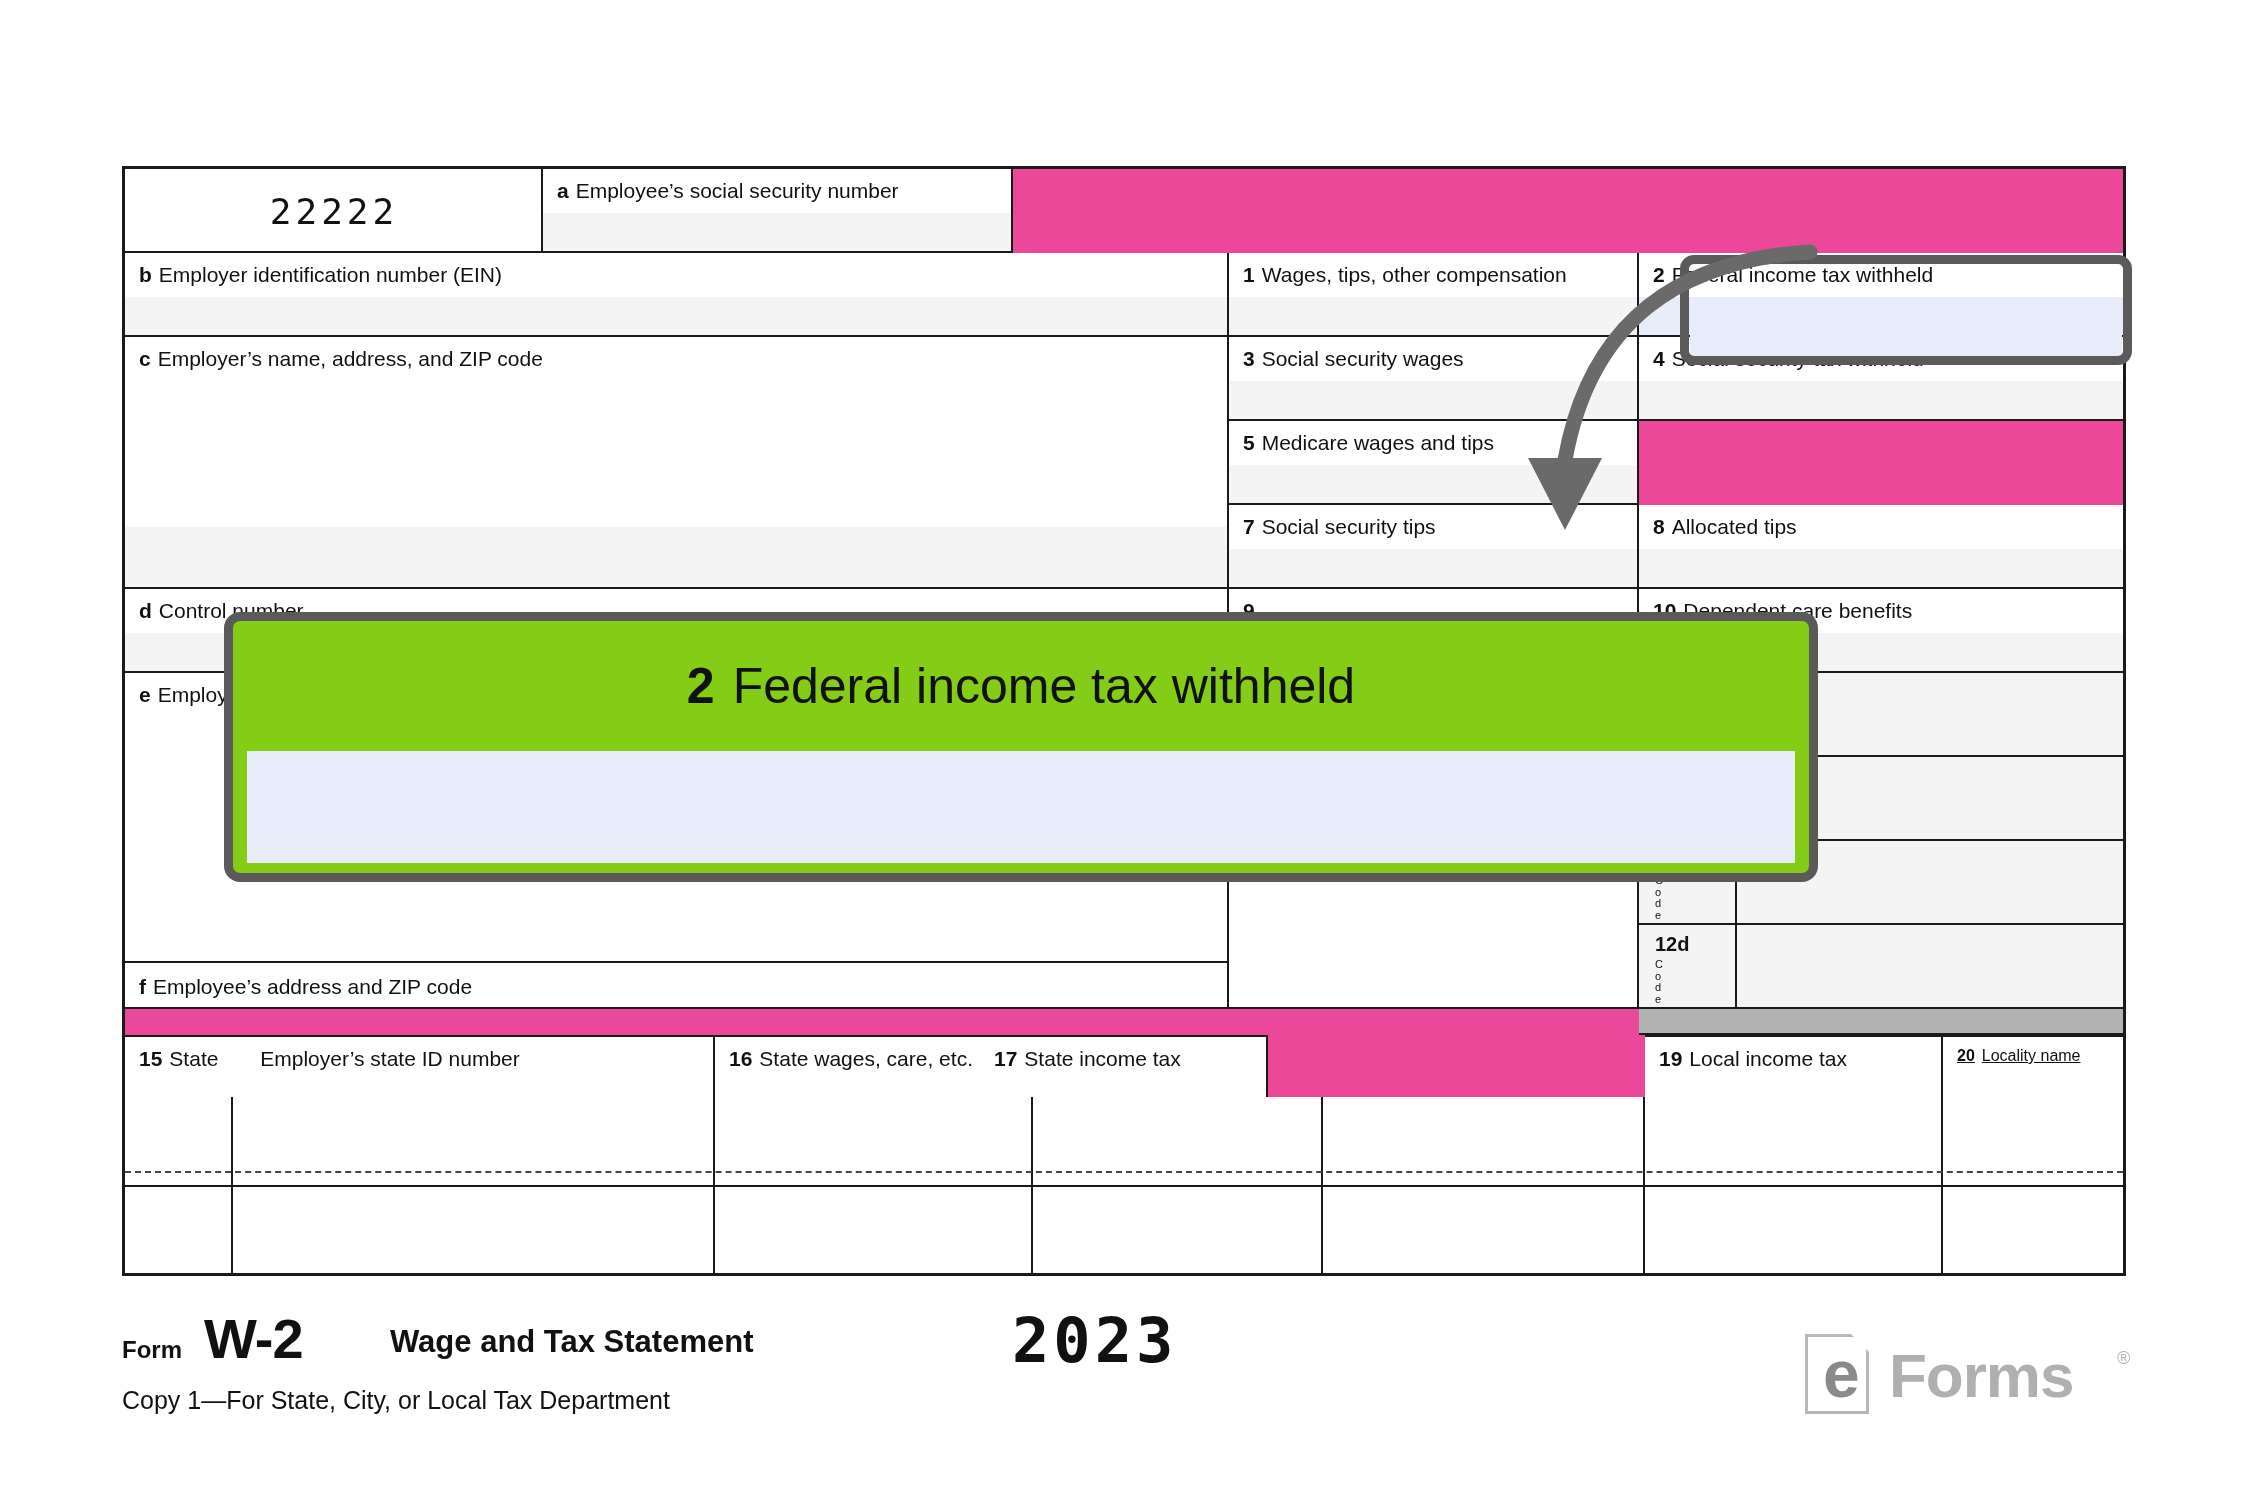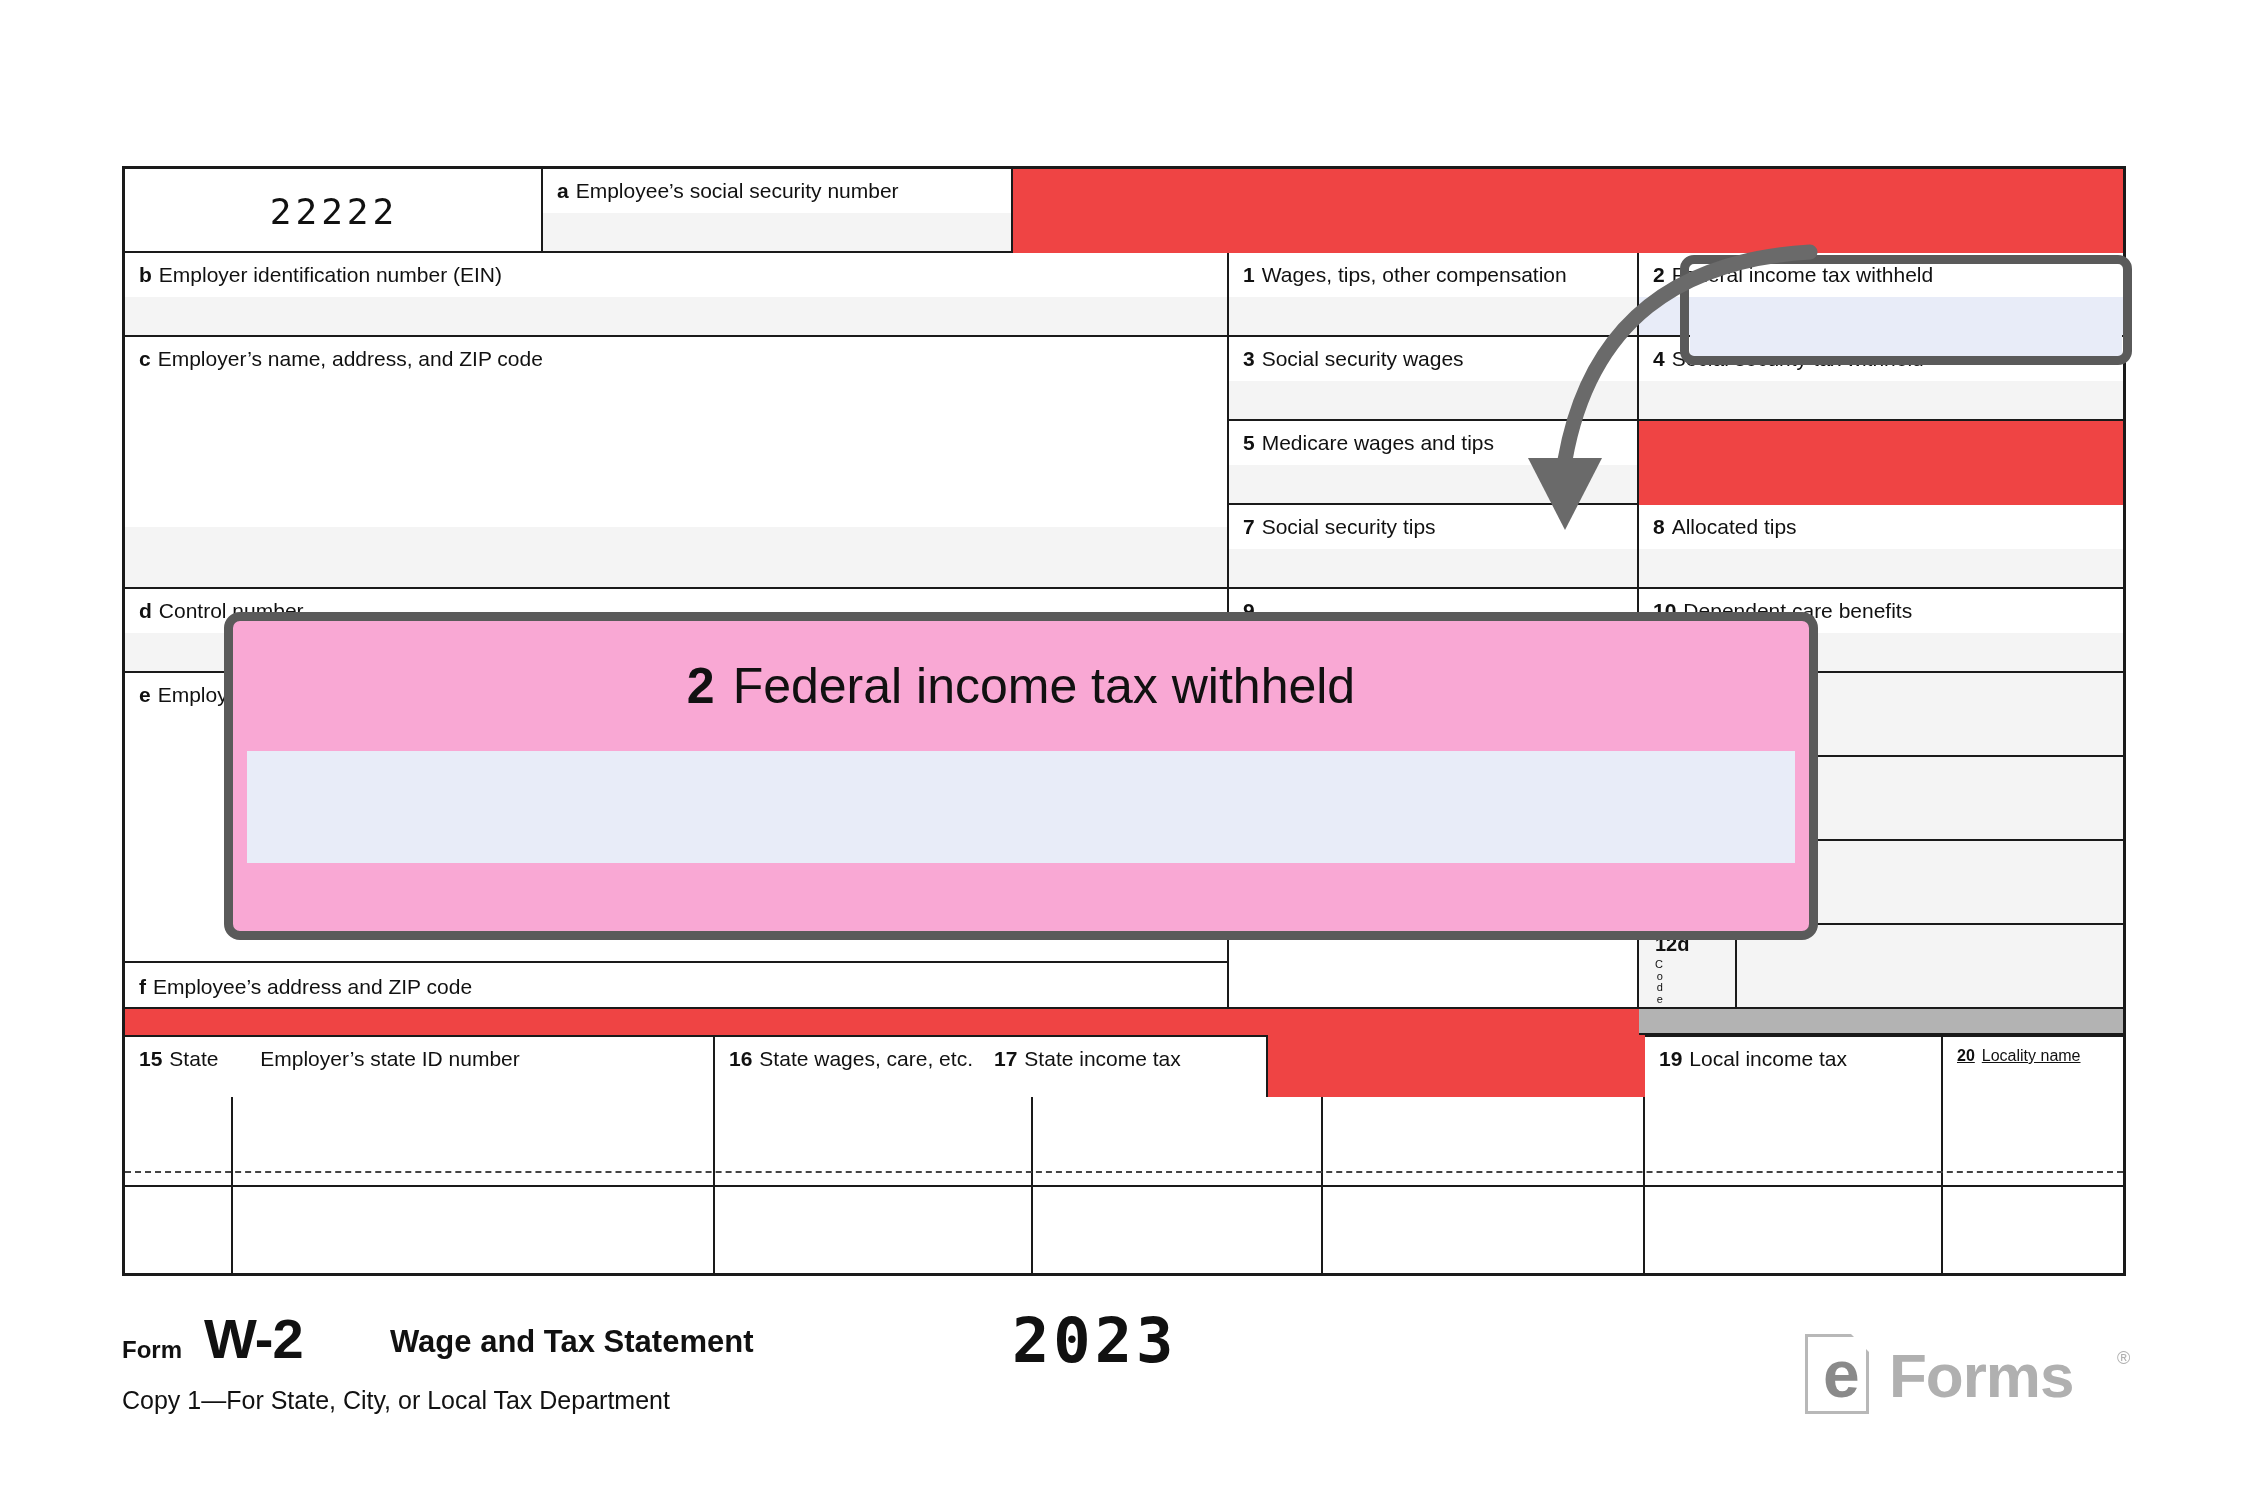--- a/index.html
+++ b/index.html
@@ -17,22 +17,21 @@
 
   
   #form-sheet {
     position: absolute;
     left: 122px;
     top: 166px;
     width: 2004px;
     height: 1110px;
     border: 3px solid #1a1a1a;
     box-sizing: border-box;
-    background: #ef4444;
-    text-align: right;
+    background: #ec4899;
   }
 
   .cell {
     position: absolute;
     box-sizing: border-box;
     background: #ffffff;
   }
   .shade {
     background: #f4f4f4;
   }
@@ -201,24 +200,24 @@
     font-size: 18px;
     color: #b0b0b0;
   }
 
   
   #callout {
     position: absolute;
     left: 224px;
     top: 612px;
     width: 1594px;
-    height: 328px;
+    height: 270px;
     border: 9px solid #5a5a5a;
     border-radius: 16px;
-    background: #f9a8d4;
+    background: #84cc16;
     box-sizing: border-box;
   }
   #callout-title {
     position: absolute;
     left: 0; right: 0;
     top: 36px;
     text-align: center;
     font-size: 50px;
     color: #111;
     white-space: nowrap;

